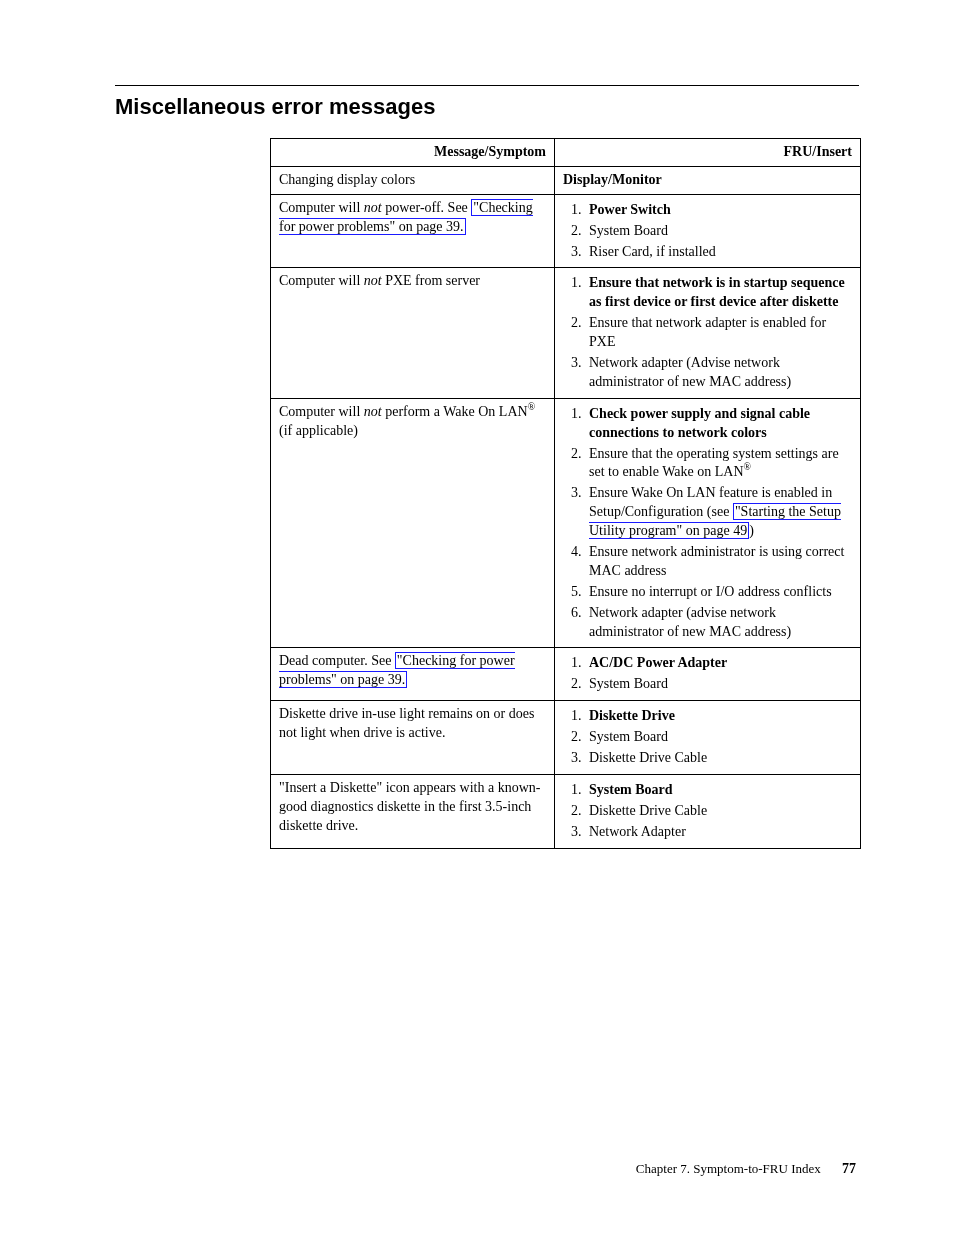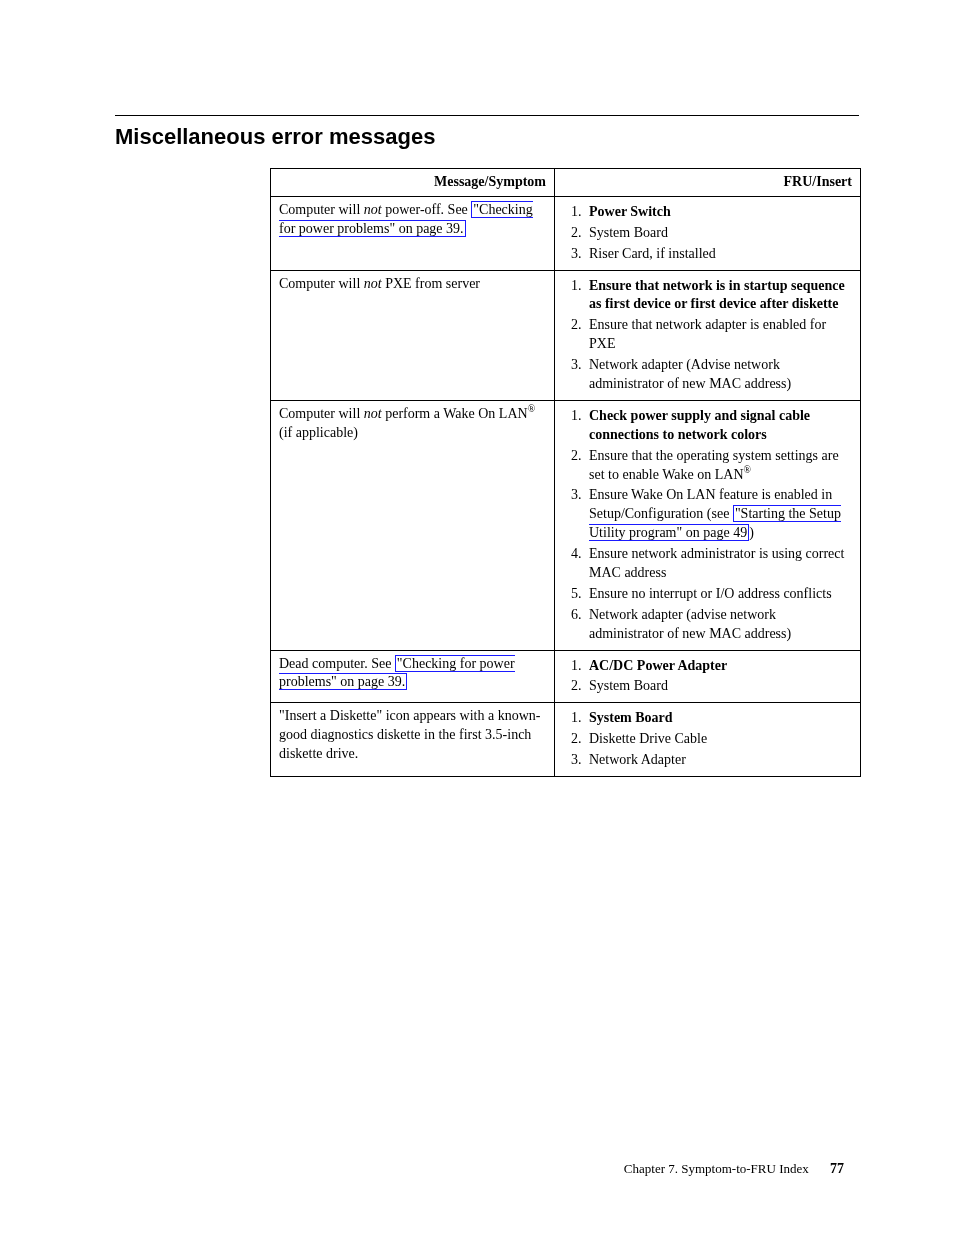--- a/index.html
+++ b/index.html
@@ -7,21 +7,21 @@
     margin: 0;
     background: #fff;
     font-family: "Palatino Linotype", "Book Antiqua", Palatino, Georgia, serif;
     color: #000;
   }
   .page {
     width: 954px;
     height: 1235px;
     position: relative;
     box-sizing: border-box;
-    padding: 115px 95px 0 115px;
+    padding: 85px 95px 0 115px;
   }
   .hr-top {
     border: none;
     border-top: 1.5px solid #000;
     margin: 0 0 8px 0;
   }
   h1.section-title {
     font-family: Arial, Helvetica, sans-serif;
     font-weight: bold;
     font-size: 22px;
@@ -60,21 +60,21 @@
   }
   ol.fru-list li {
     padding-left: 4px;
     margin-bottom: 2px;
   }
   ol.fru-list li:first-child .lead,
   ol.fru-list li .bold { font-weight: bold; }
   .footer {
     position: absolute;
     bottom: 58px;
-    right: 110px;
+    right: 98px;
     font-size: 13px;
     margin-top: 28px;
   }
   .footer .pnum { margin-left: 18px; font-size: 14px; }
 </style>
 </head>
 <body>
 
 <div class="page">
   <hr class="hr-top">
@@ -86,20 +86,24 @@
         <col class="c2">
       </colgroup>
     <thead>
       <tr>
         <th>Message/Symptom</th>
         <th>FRU/Insert</th>
       </tr>
     </thead>
     <tbody>
 
+      <tr>
+        <td>Changing display colors</td>
+        <td><span class="bold" style="font-weight:bold">Display/Monitor</span></td>
+      </tr>
 
       <tr>
         <td>
           <span>Computer will </span><span class="italic">not</span><span> power-off. See </span><a class="doclink"><span class="linkbox">"Checking for power problems" on page 39.</span></a>
         </td>
         <td>
           <ol class="fru-list">
             <li><span class="bold" style="font-weight:bold">Power Switch</span></li>
             <li><span>System Board</span></li>
             <li><span>Riser Card, if installed</span></li>
@@ -141,20 +145,30 @@
           <span>Dead computer. See </span><a class="doclink"><span class="linkbox">"Checking for power problems" on page 39.</span></a>
         </td>
         <td>
           <ol class="fru-list">
             <li><span class="bold" style="font-weight:bold">AC/DC Power Adapter</span></li>
             <li><span>System Board</span></li>
           </ol>
         </td>
       </tr>
 
+      <tr>
+        <td>Diskette drive in-use light remains on or does not light when drive is active.</td>
+        <td>
+          <ol class="fru-list">
+            <li><span class="bold" style="font-weight:bold">Diskette Drive</span></li>
+            <li><span>System Board</span></li>
+            <li><span>Diskette Drive Cable</span></li>
+          </ol>
+        </td>
+      </tr>
 
 
 
       <tr>
         <td>"Insert a Diskette" icon appears with a known-good diagnostics diskette in the first 3.5-inch diskette drive.</td>
         <td>
           <ol class="fru-list">
             <li><span class="bold" style="font-weight:bold">System Board</span></li>
             <li><span>Diskette Drive Cable</span></li>
             <li><span>Network Adapter</span></li>

